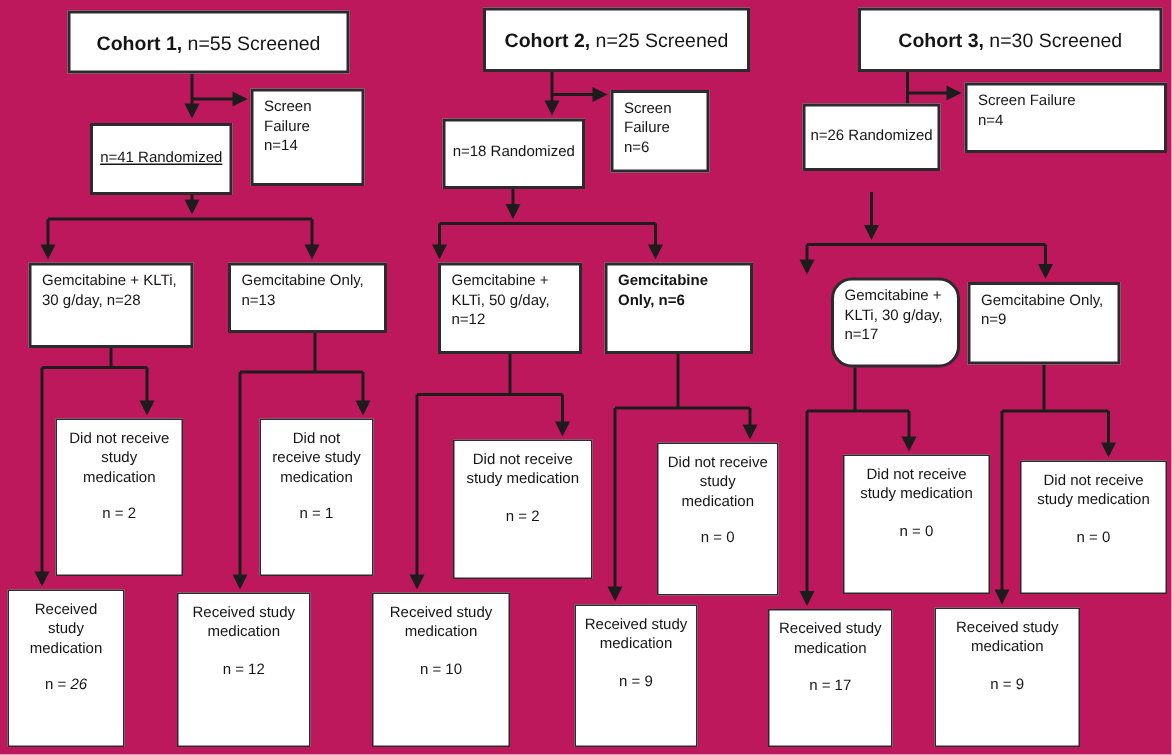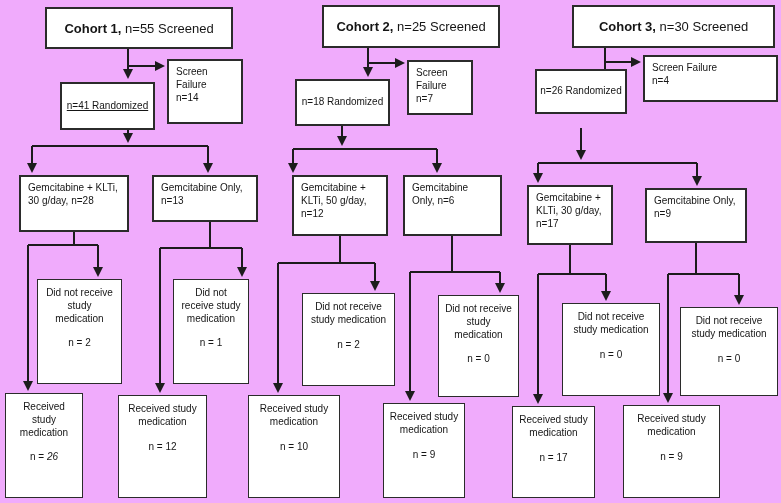--- a/index.html
+++ b/index.html
@@ -1,17 +1,17 @@
 <!DOCTYPE html>
 <html><head>
 <meta charset="utf-8">
 <style>
   html,body { margin:0; padding:0; background:#ffffff; }
   #canvas {
-    position:relative; width:781px; height:503px; background:#f0abfc;
+    position:relative; width:781px; height:503px; background:#be185d;
     font-family:"Liberation Sans", sans-serif; color:#111; overflow:hidden;
   }
   #connectors { position:absolute; left:0; top:0; }
   .box {
     position:absolute; background:#ffffff; border:2px solid #2b2b2b;
     box-sizing:border-box; font-size:10px; line-height:1.28; color:#151515;
   }
   .thin { border-width:1.5px; }
   .hdr { text-align:center; padding-top:12px; font-size:13px; }
   .bold { font-weight:bold; }
@@ -106,32 +106,32 @@
 
   <div class="box ctop thin" style="left:118px;top:395px;width:89px;height:103px;">
     <div>Received study medication</div>
     <div class="nval">n = 12</div>
   </div>
 
   <div class="box hdr" style="left:322px;top:5px;width:178px;height:43px;"><span class="bold">Cohort 2,</span><span> n=25 Screened</span></div>
 
   <div class="box tl" style="left:407px;top:60px;width:66px;height:55px;">
     <div>Screen Failure</div>
-    <div>n=7</div>
+    <div>n=6</div>
   </div>
 
   <div class="box ctr" style="left:295px;top:79px;width:95px;height:47px;">
     <div>n=18 Randomized</div>
   </div>
 
   <div class="box tl" style="left:292px;top:175px;width:96px;height:61px;">
     <div>Gemcitabine + KLTi, 50 g/day, n=12</div>
   </div>
 
-  <div class="box tl" style="left:403px;top:175px;width:99px;height:61px;">
+  <div class="box tl" style="left:403px;top:175px;width:99px;height:61px;font-weight:bold;">
     <div>Gemcitabine Only, n=6</div>
   </div>
 
   <div class="box ctop thin" style="left:302px;top:293px;width:93px;height:93px;">
     <div>Did not receive study medication</div>
     <div class="nval">n = 2</div>
   </div>
 
   <div class="box ctop thin" style="left:438px;top:295px;width:81px;height:102px;">
     <div>Did not receive study medication</div>
@@ -152,21 +152,21 @@
 
   <div class="box tl" style="left:643px;top:55px;width:135px;height:47px;">
     <div>Screen Failure</div>
     <div>n=4</div>
   </div>
 
   <div class="box ctr" style="left:535px;top:69px;width:92px;height:45px;">
     <div>n=26 Randomized</div>
   </div>
 
-  <div class="box tl" style="left:527px;top:185px;width:86px;height:60px;">
+  <div class="box tl" style="left:554px;top:185px;width:86px;height:60px;border-radius:14px;">
     <div>Gemcitabine + KLTi, 30 g/day, n=17</div>
   </div>
 
   <div class="box tl" style="left:645px;top:188px;width:102px;height:55px;">
     <div>Gemcitabine Only, n=9</div>
   </div>
 
   <div class="box ctop thin" style="left:562px;top:303px;width:98px;height:93px;">
     <div>Did not receive study medication</div>
     <div class="nval">n = 0</div>

